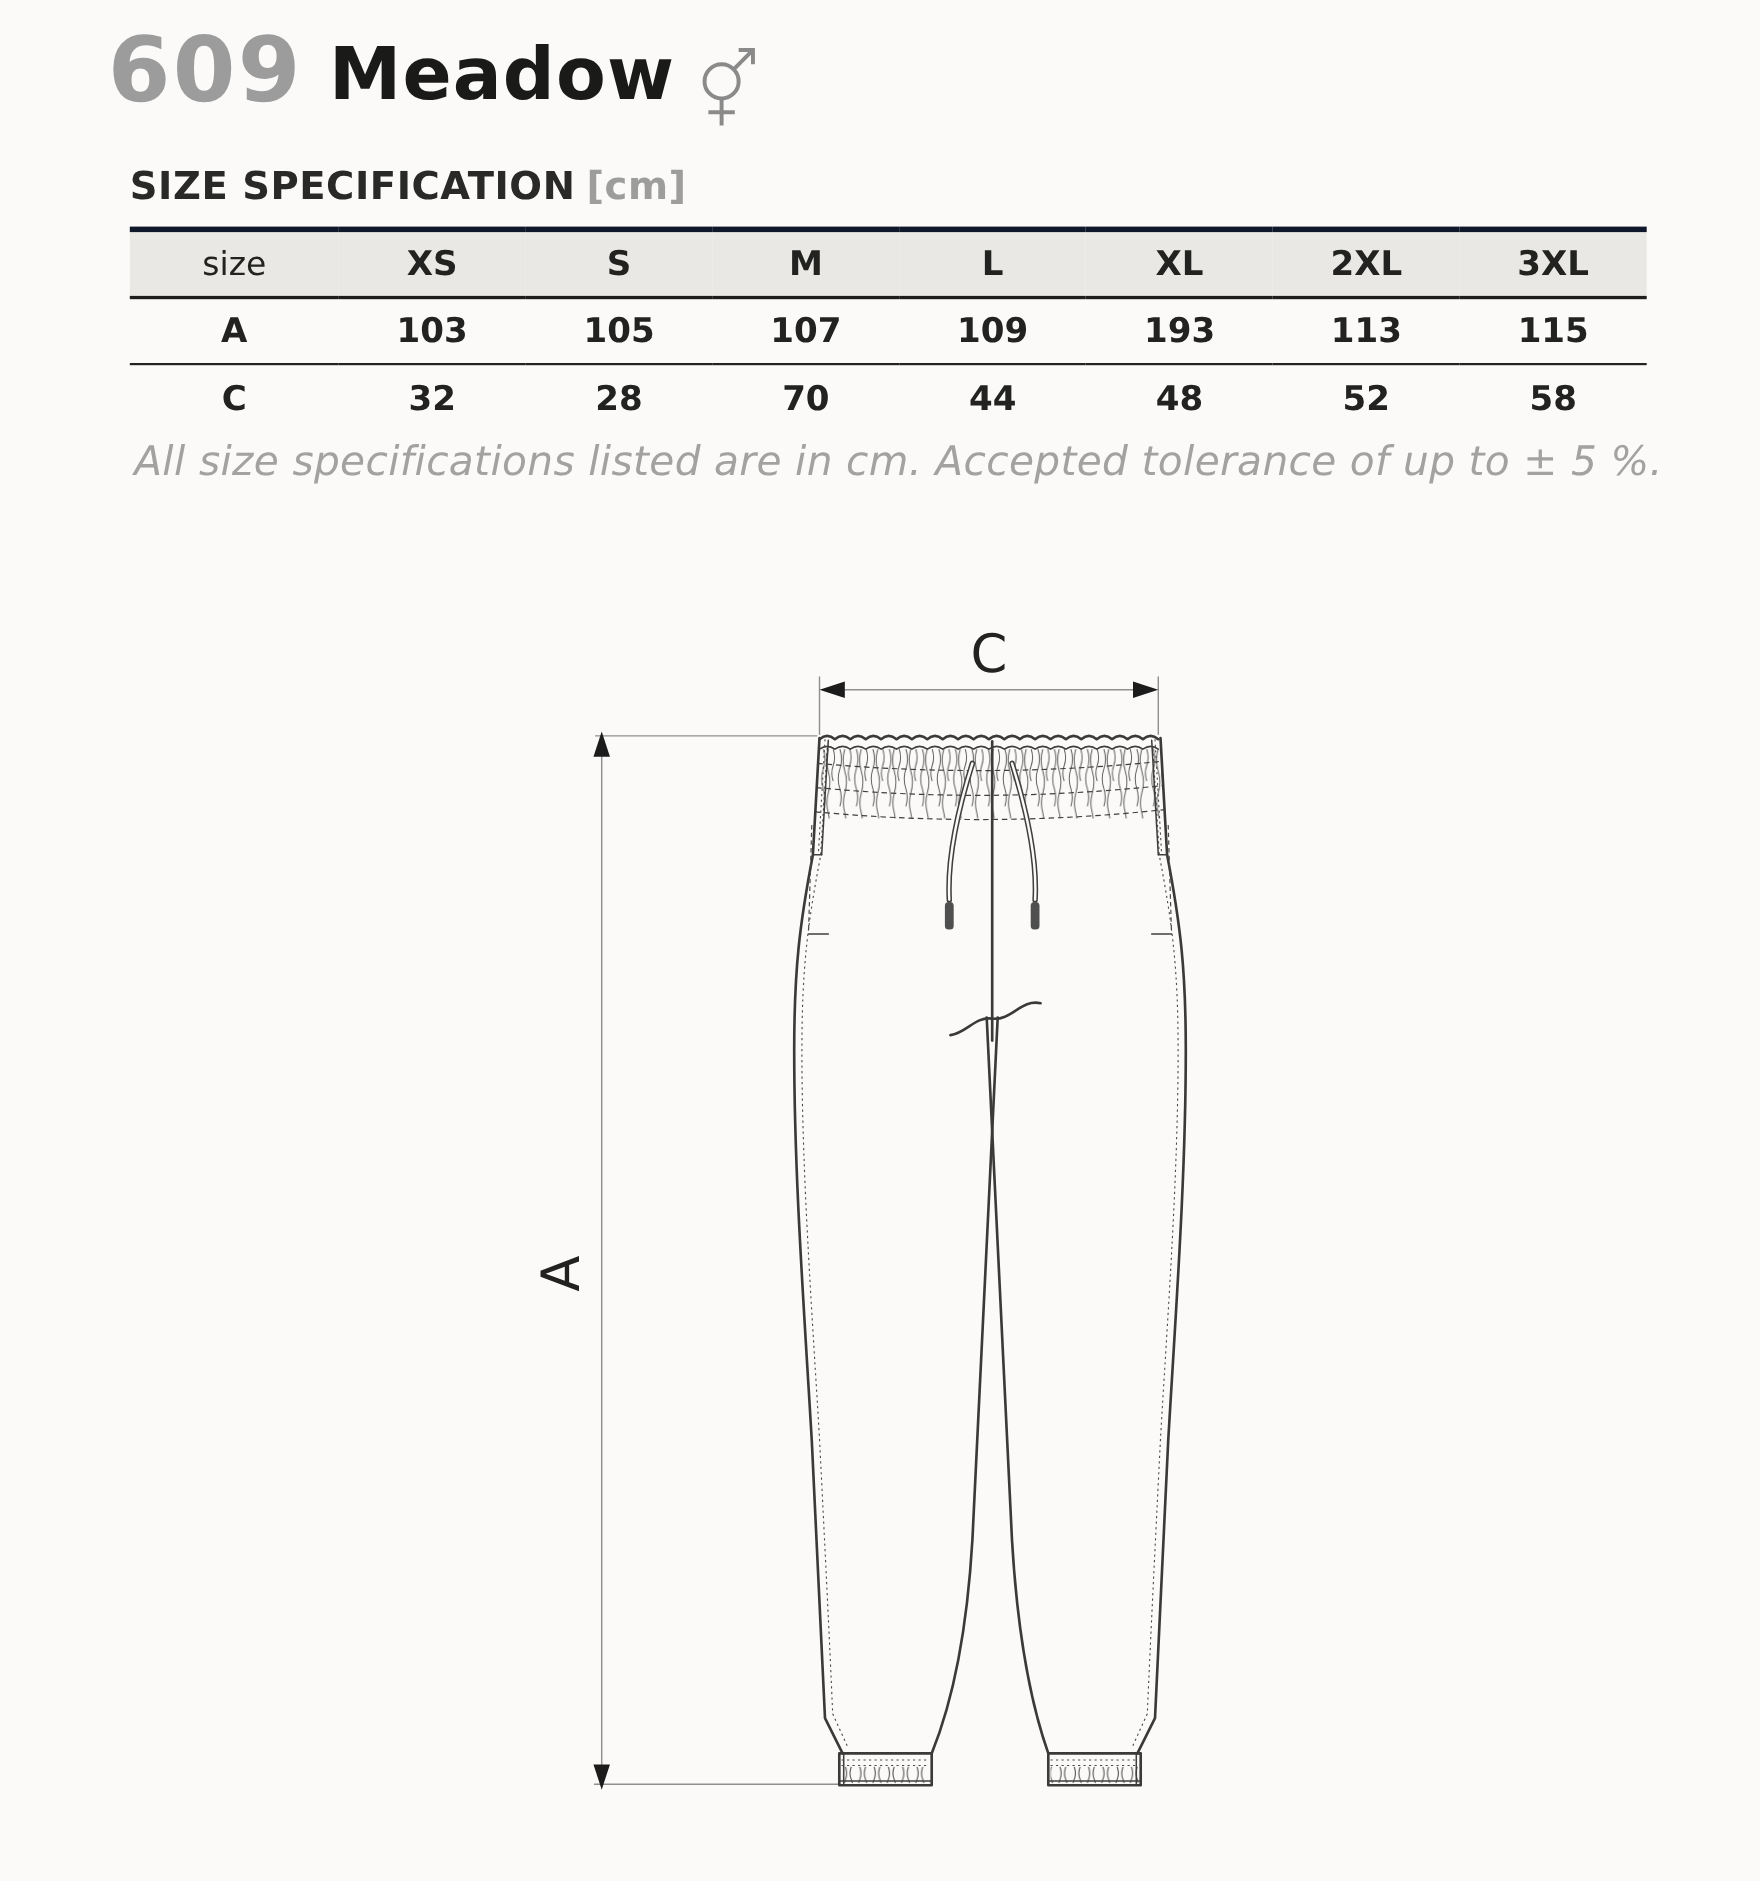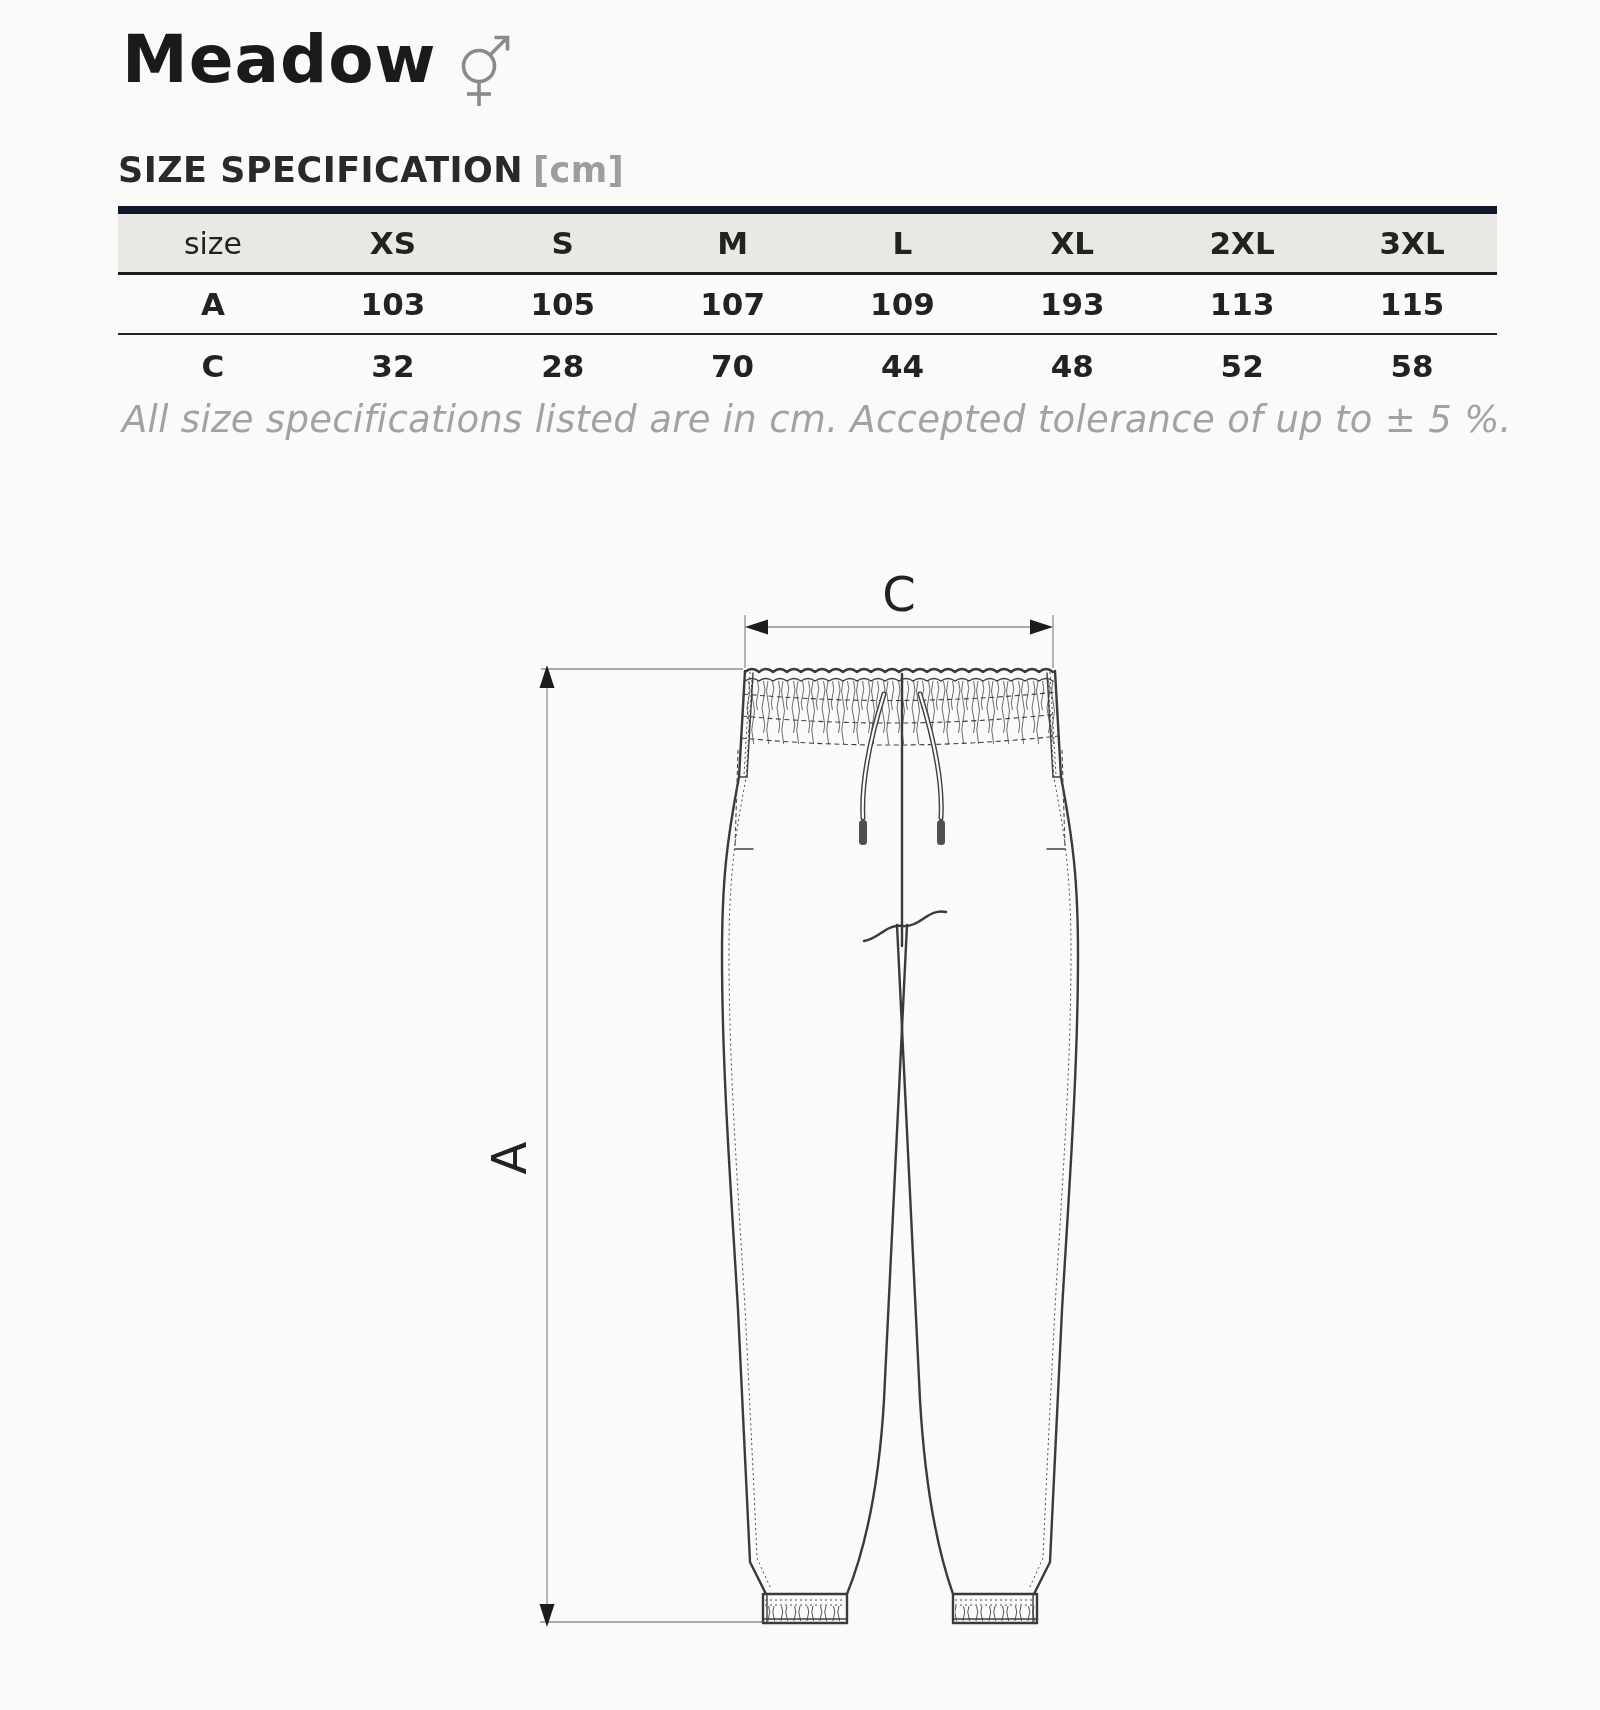--- a/index.html
+++ b/index.html
@@ -22,21 +22,21 @@
   
   table.size-table {
     position:absolute; left:118px; top:206px; width:1379px;
     border-collapse:collapse; table-layout:fixed;
   }
   .size-table thead tr { background:#e9e8e5; }
   .size-table th, .size-table td {
     text-align:center; padding:0; height:58px;
     font-size:31px; color:#222220;
   }
-  .size-table thead tr { border-top:8px solid #0f172a; border-bottom:3px solid #1d1d1b; }
+  .size-table thead tr { border-top:5px solid #0f172a; border-bottom:3px solid #1d1d1b; }
   .size-table thead th { font-weight:700; }
   .size-table thead th.size-col { font-weight:500; font-size:30px; }
   .size-table tbody tr.row-a { border-bottom:2px solid #232321; height:60px; }
   .size-table tbody tr.row-c { height:63px; }
   .size-table tbody th { font-weight:700; }
   .size-table tbody td { font-weight:700; }
 
   
   .footnote {
     position:absolute; left:122px; top:398px;
@@ -53,20 +53,21 @@
   .dim     { fill:none; stroke:#8f8f8f; stroke-width:1.3; }
   .dim-arrow { fill:#1c1c1c; stroke:none; }
   .dim-label { font-family:"DejaVu Sans", sans-serif; font-size:48px; fill:#222220; }
 </style>
 </head>
 <body>
 
 <div class="page">
 
   <div class="brand">
+    <span class="code">609</span>
     <span class="name">Meadow</span>
     <svg class="gender" width="58" height="84" viewBox="0 0 58 84">
       <g fill="none" stroke="#8a8a8a" stroke-width="3.6">
         <circle cx="24" cy="40" r="15.5"></circle>
         <line x1="35" y1="29" x2="51" y2="13"></line>
         <polyline points="39.5,11.5 52.5,11.5 52.5,24.5"></polyline>
         <line x1="24" y1="55.5" x2="24" y2="80"></line>
         <line x1="12" y1="68" x2="36" y2="68"></line>
       </g>
     </svg>

